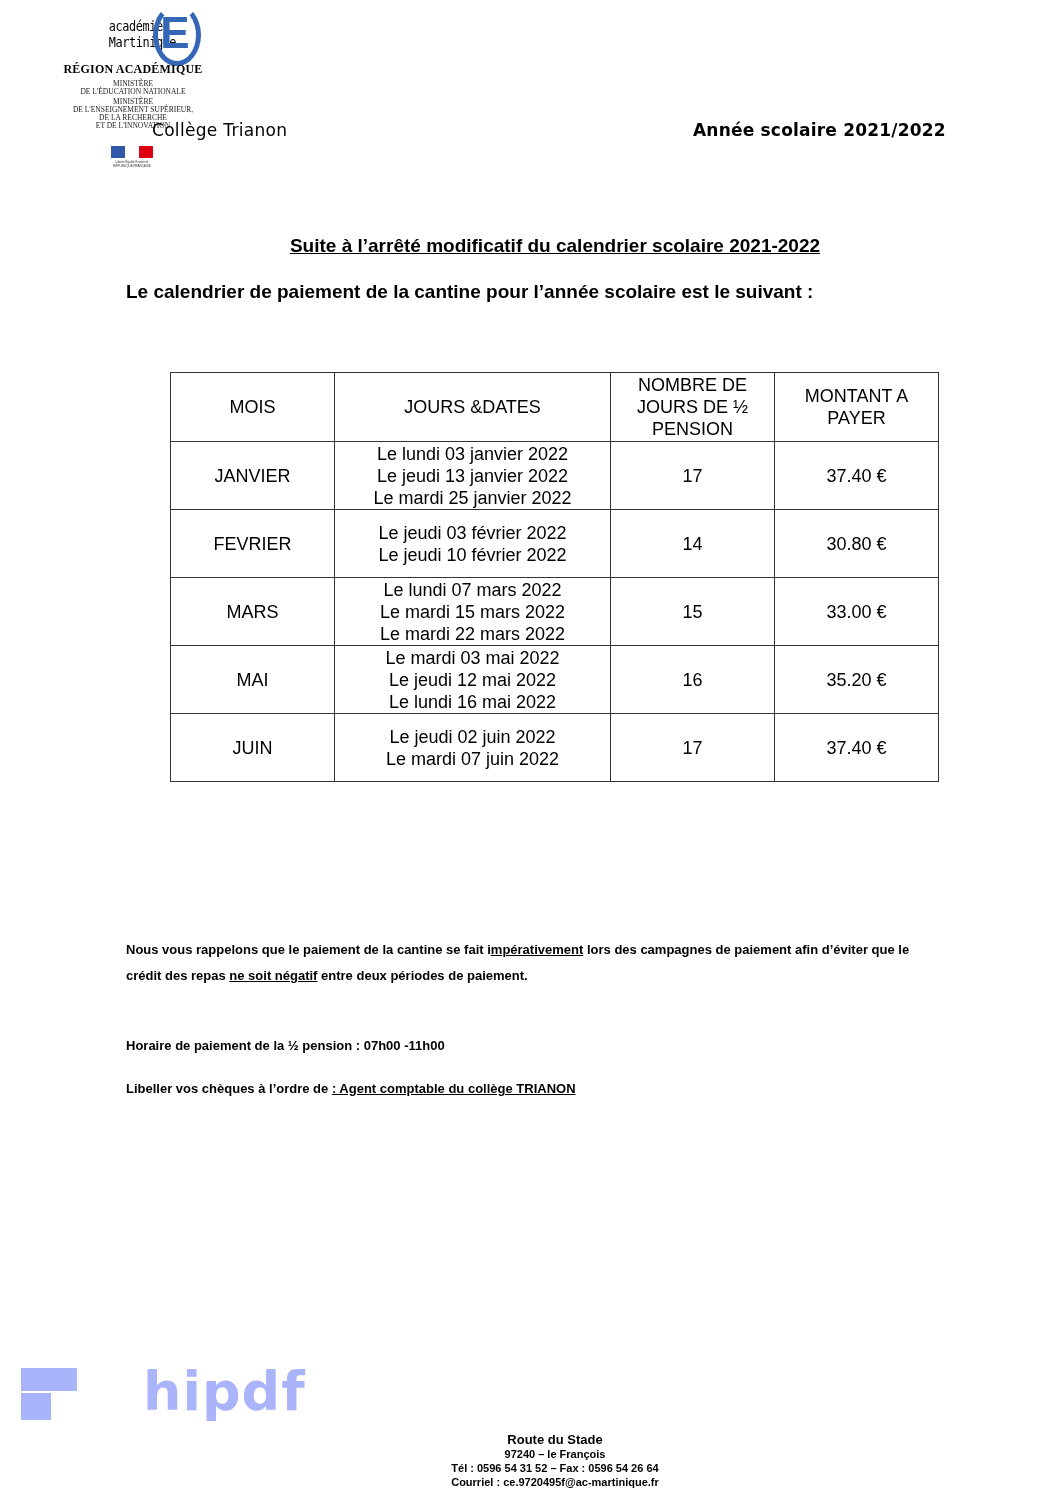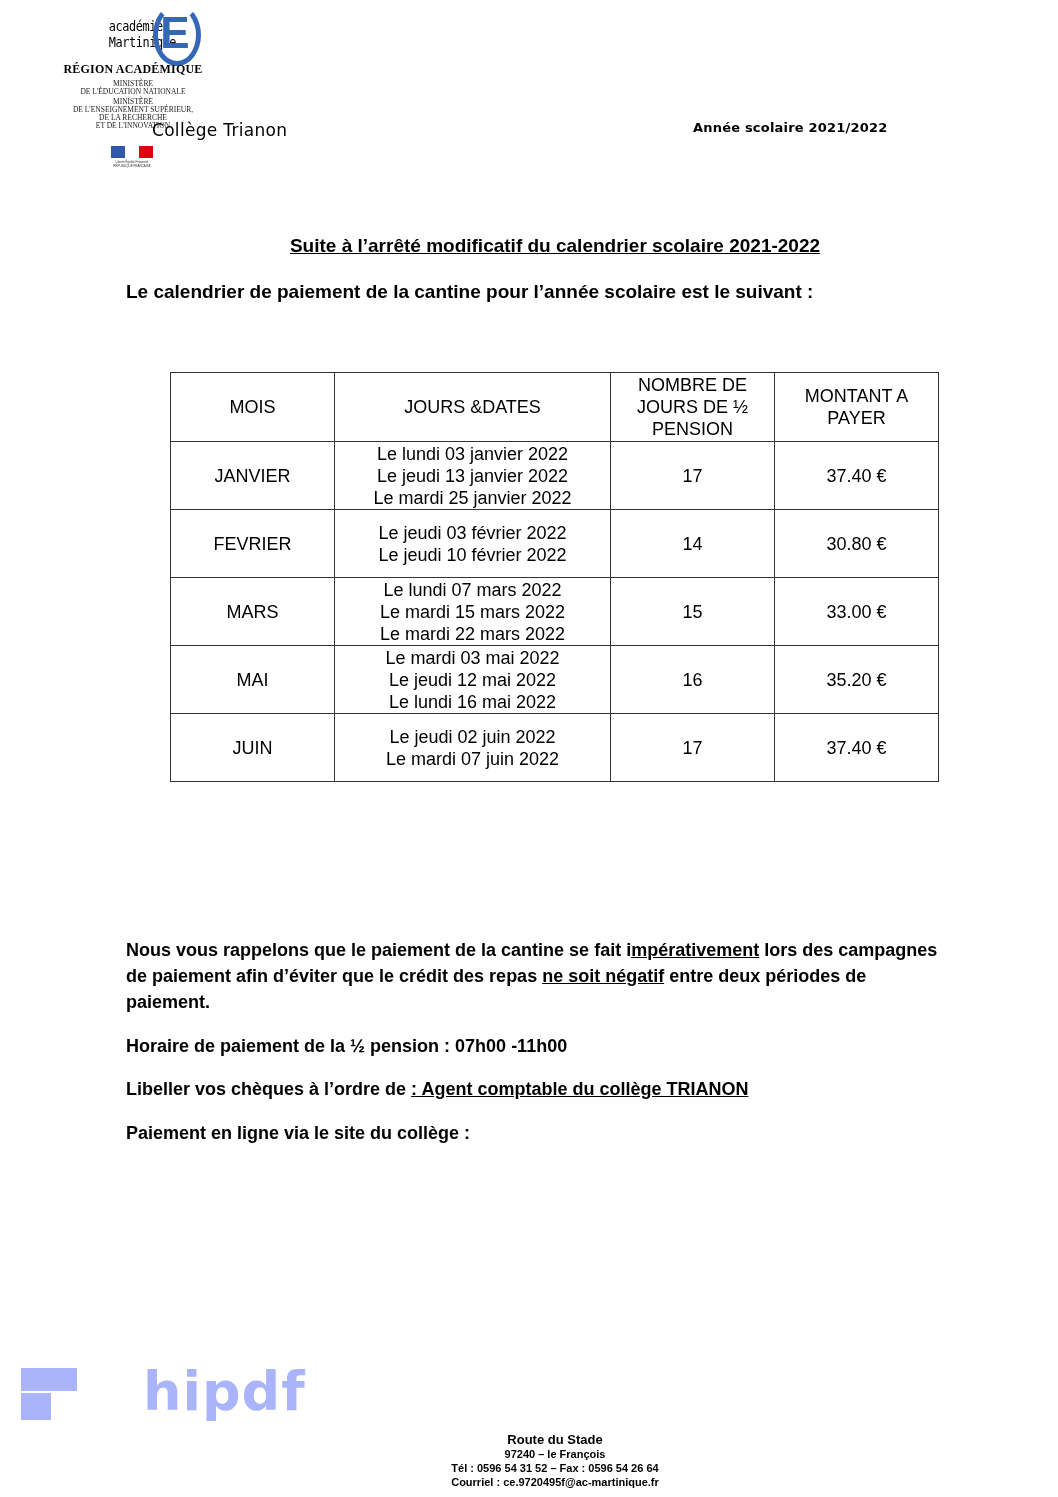--- a/index.html
+++ b/index.html
@@ -9,32 +9,32 @@
   .e-circle { left:153px; top:4px; width:38px; height:52px; border:5px solid #3567b7; border-radius:50%; border-top-color:transparent; }
   .e-letter { left:157px; top:8px; width:36px; height:50px; font-family:"Liberation Sans", sans-serif; font-weight:bold; font-size:44px; color:#3567b7; text-align:center; line-height:50px; }
   .region { left:60px; top:62px; width:146px; text-align:center; font-family:"Liberation Serif", serif; font-size:12px; font-weight:bold; letter-spacing:0.2px; }
   .minist { left:60px; top:80px; width:146px; text-align:center; font-family:"Liberation Serif", serif; font-size:7.5px; line-height:8px; color:#222; }
   .flag { left:111px; top:146px; width:42px; height:12px; }
   .flag .b { position:absolute; left:0; top:0; width:14px; height:12px; background:#2f58a8; }
   .flag .w { position:absolute; left:14px; top:0; width:14px; height:12px; background:#fff; }
   .flag .r { position:absolute; left:28px; top:0; width:14px; height:12px; background:#e1000f; }
   .flag-cap { left:108px; top:160px; width:48px; height:8px; font-size:3px; line-height:4px; color:#333; text-align:center; }
   .college { left:152px; top:120px; font-family:"DejaVu Sans", sans-serif; font-weight:normal; font-size:17px; letter-spacing:0.3px; }
-  .annee { left:693px; top:120px; font-family:"DejaVu Sans", sans-serif; font-weight:bold; font-size:13px; letter-spacing:0.2px; }
+  .annee { left:693px; top:120px; font-family:"DejaVu Sans", sans-serif; font-weight:bold; font-size:17px; letter-spacing:0.2px; }
   
   .subtitle { left:0; top:235px; width:1110px; text-align:center; font-weight:bold; font-size:19px; text-decoration:underline; }
   .intro { left:126px; top:281px; font-weight:bold; font-size:19px; }
   
   table.cal { position:absolute; left:170px; top:372px; border-collapse:collapse; font-size:18px; }
   table.cal td, table.cal th { border:1px solid #333; text-align:center; vertical-align:middle; padding:0; font-weight:normal; line-height:22px; }
   col.c1 { width:164px; } col.c2 { width:276px; } col.c3 { width:164px; } col.c4 { width:164px; }
   tr.r { height:68px; }
   tr.h { height:69px; }
   
-  .para { left:126px; font-weight:bold; font-size:18px; line-height:26px; width:860px; }
+  .para { left:126px; font-weight:bold; font-size:13px; line-height:26px; width:860px; }
   .u { text-decoration:underline; }
   
   .wm-icon { left:21px; top:1368px; width:56px; height:52px; }
   .wm-icon .t { position:absolute; left:0; top:0; width:56px; height:23px; background:#aab4fb; }
   .wm-icon .s { position:absolute; left:0; top:25px; width:30px; height:27px; background:#aab4fb; }
   .wm-text { left:103px; top:1360px; font-family:"DejaVu Sans", sans-serif; font-weight:bold; font-size:54px; color:#aab4fb; letter-spacing:1px; line-height:64px;margin-left:40px; }
   
   .footer { left:400px; top:1433px; width:310px; text-align:center; font-weight:bold; font-size:12px; line-height:14px; }
   .footer .l1 { font-size:13px; }
   .footer .sm { font-size:11px; }
@@ -142,21 +142,20 @@
 </tbody>
   </table>
 
 <div class="abs para" style="top:937px; width:820px;"><span>Nous vous rappelons que le paiement de la cantine se fait i</span><span class="u">mpérativement</span><span> lors des campagnes de paiement afin d’éviter que le crédit des repas </span><span class="u">ne soit négatif</span><span> entre deux périodes de paiement.</span></div>
 
 <div class="abs para" style="top:1033px;">Horaire de paiement de la ½ pension : 07h00 -11h00</div>
 
 <div class="abs para" style="top:1076px;"><span>Libeller vos  chèques  à l’ordre de </span><span class="u">: Agent comptable du collège TRIANON</span></div>
 
 <div class="abs para" style="top:1120px; width:850px;">
-  <div>Paiement en ligne via le site du collège :</div>
 </div>
 
 <div class="abs wm-icon">
     <div class="t"></div>
     <div class="s"></div>
   </div>
 <div class="abs wm-text">hipdf</div>
 
 <div class="abs footer">
   <div class="l1">Route du Stade</div>

